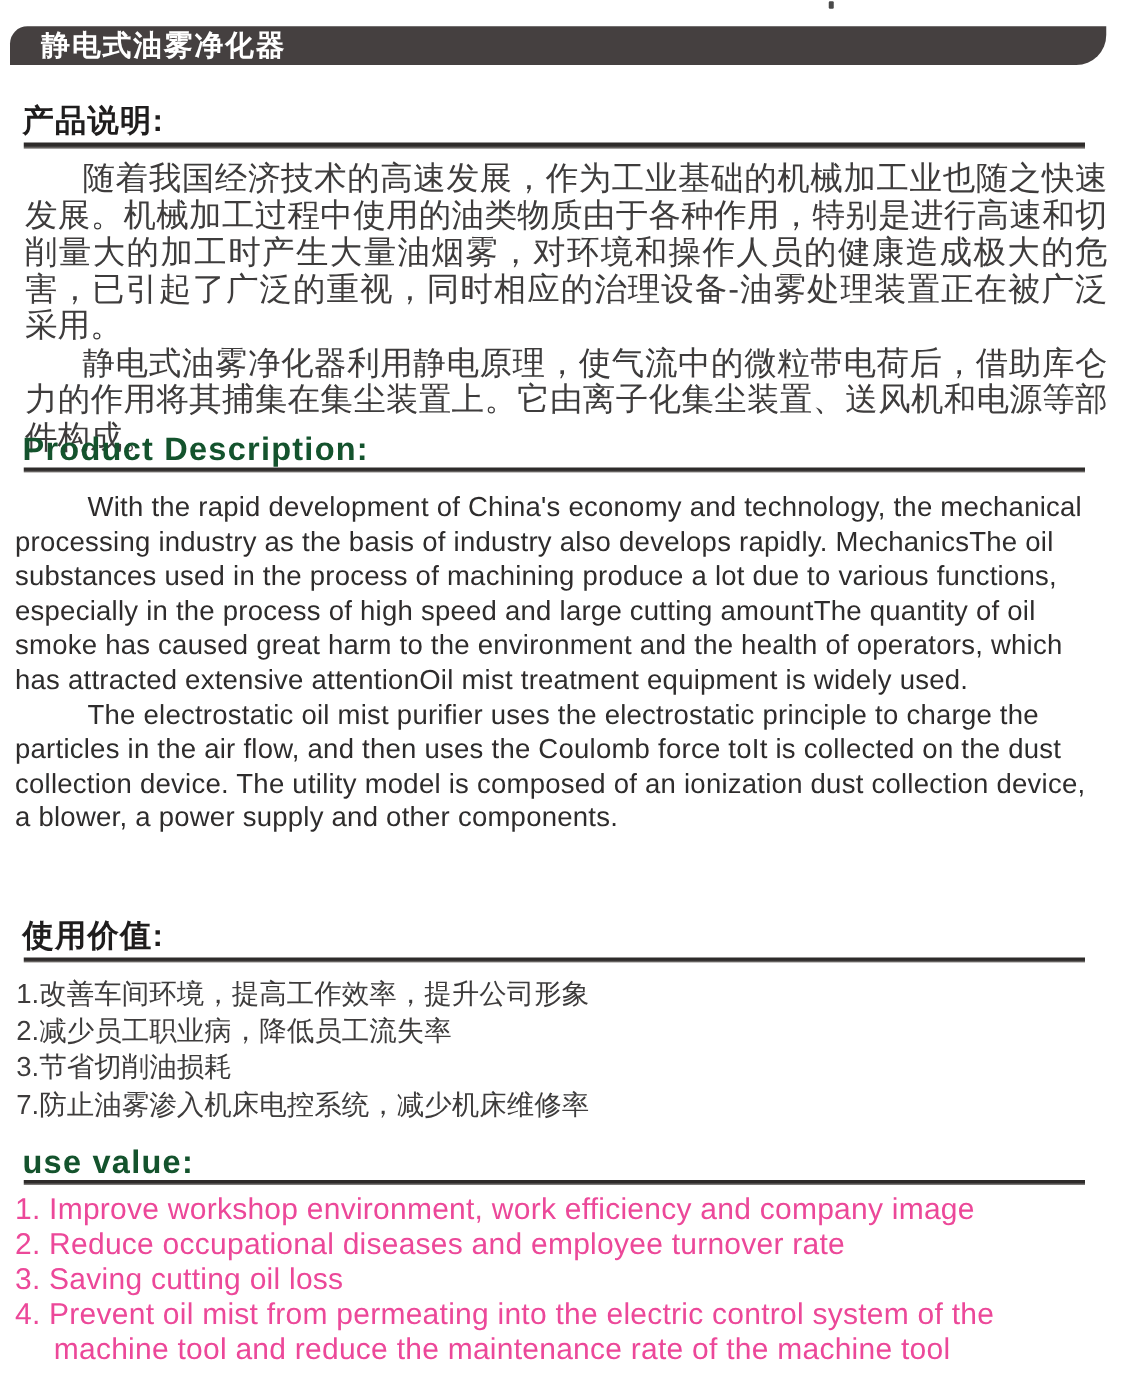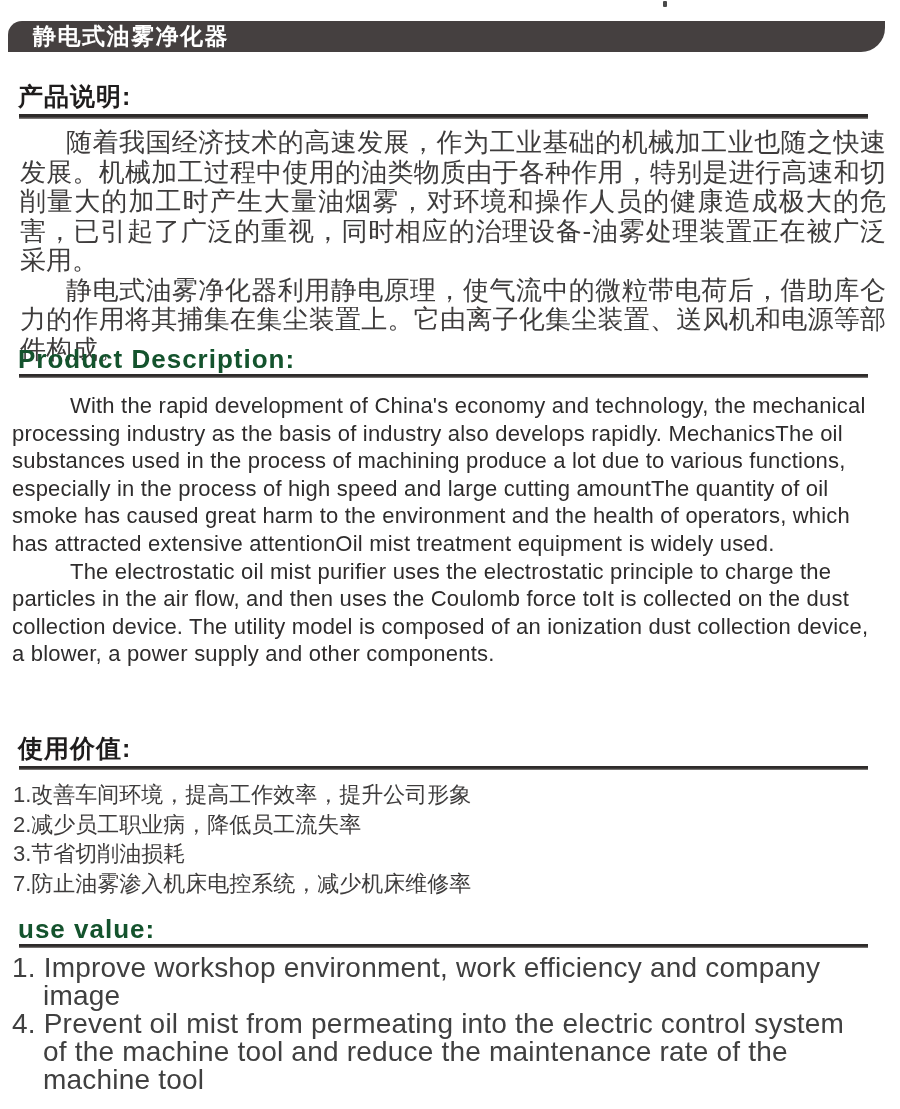--- a/index.html
+++ b/index.html
@@ -70,21 +70,21 @@
     position:absolute; left:13px; top:780px; width:870px;
   }
   .cn-list-item {
     font-size:22px; line-height:29.5px; color:#3e3c3c;
   }
 
   .en-list {
     position:absolute; left:12px; top:954px; width:862px;
   }
   .en-list-item {
-    font-size:28px; line-height:28px; color:#404040; letter-spacing:0.2px;
+    font-size:24px; line-height:28px; color:#ec4899; letter-spacing:0.2px;
     padding-left:31px; text-indent:-31px;
   }
 
   .pos-h-cn-1 { top:80px; }
   .pos-h-en-1 { top:344px; }
   .pos-h-cn-2 { top:732px; }
   .pos-h-en-2 { top:914px; }
 </style>
 </head>
 <body>
@@ -119,14 +119,16 @@
   <div class="cn-list-item">2.减少员工职业病，降低员工流失率</div>
   <div class="cn-list-item">3.节省切削油损耗</div>
   <div class="cn-list-item">7.防止油雾渗入机床电控系统，减少机床维修率</div>
 </div>
 
 <h2 class="h-en pos-h-en-2">use value:</h2>
 <div class="rule rule-4"></div>
 
 <div class="en-list">
   <div class="en-list-item">1. Improve workshop environment, work efficiency and company image</div>
+  <div class="en-list-item">2. Reduce occupational diseases and employee turnover rate</div>
+  <div class="en-list-item">3. Saving cutting oil loss</div>
   <div class="en-list-item">4. Prevent oil mist from permeating into the electric control system of the machine tool and reduce the maintenance rate of the machine tool</div>
 </div>
 
 </body></html>

